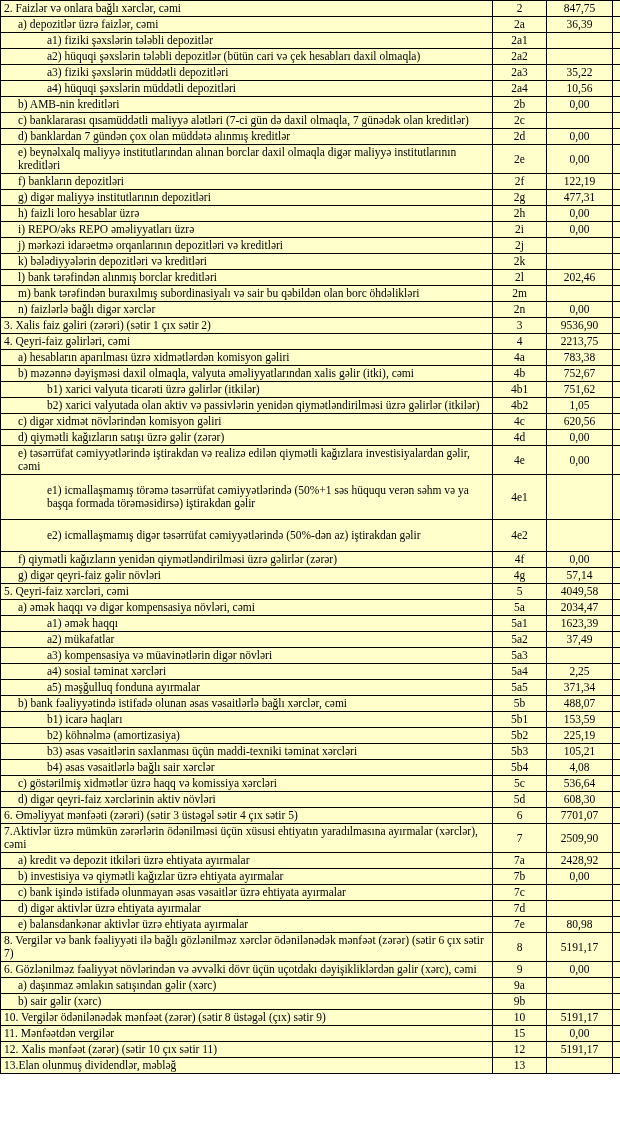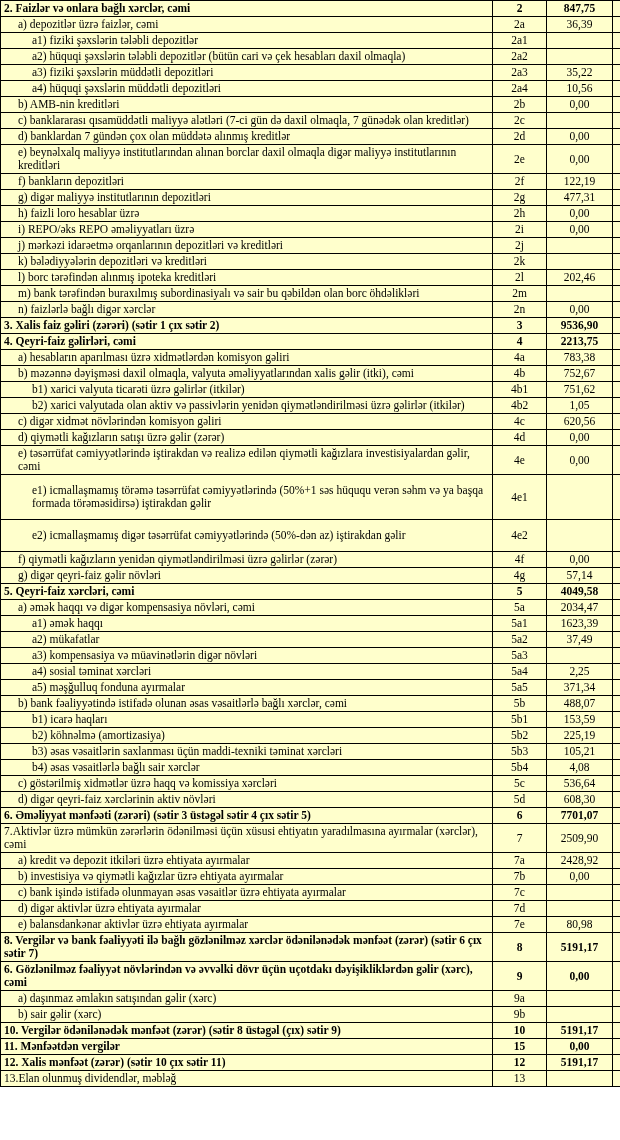--- a/index.html
+++ b/index.html
@@ -21,23 +21,23 @@
     font-size:11.5px;
     line-height:13px;
     padding:1px 3px;
     vertical-align:middle;
     overflow:hidden;
   }
   td.label  { text-align:left; }
   td.code   { text-align:center; }
   td.value  { text-align:center; }
   td.edge   { background:#FFFFCC; }
-  tr.bold td { font-weight:bold; }
+  tr.bold td { font-weight:normal; }
   .indent-1 { padding-left:17px; }
-  .indent-2 { padding-left:31px; }
+  .indent-2 { padding-left:46px; }
   .justify  { text-align:justify; }
   tr.tall td { padding-top:9px; padding-bottom:9px; }
 </style>
 </head>
 <body>
 
 <div class="sheet">
   <table>
     <colgroup>
       <col style="width:492px">
@@ -136,21 +136,21 @@
           <td class="value"></td>
           <td class="edge"></td>
         </tr>
         <tr>
           <td class="label indent-1">k) bələdiyyələrin depozitləri və kreditləri</td>
           <td class="code">2k</td>
           <td class="value"></td>
           <td class="edge"></td>
         </tr>
         <tr>
-          <td class="label indent-1">l) borc tərəfindən alınmış ipoteka kreditləri</td>
+          <td class="label indent-1">l) bank tərəfindən alınmış borclar kreditləri</td>
           <td class="code">2l</td>
           <td class="value">202,46</td>
           <td class="edge"></td>
         </tr>
         <tr>
           <td class="label indent-1">m) bank tərəfindən buraxılmış subordinasiyalı və sair bu qəbildən olan borc öhdəlikləri</td>
           <td class="code">2m</td>
           <td class="value"></td>
           <td class="edge"></td>
         </tr>

